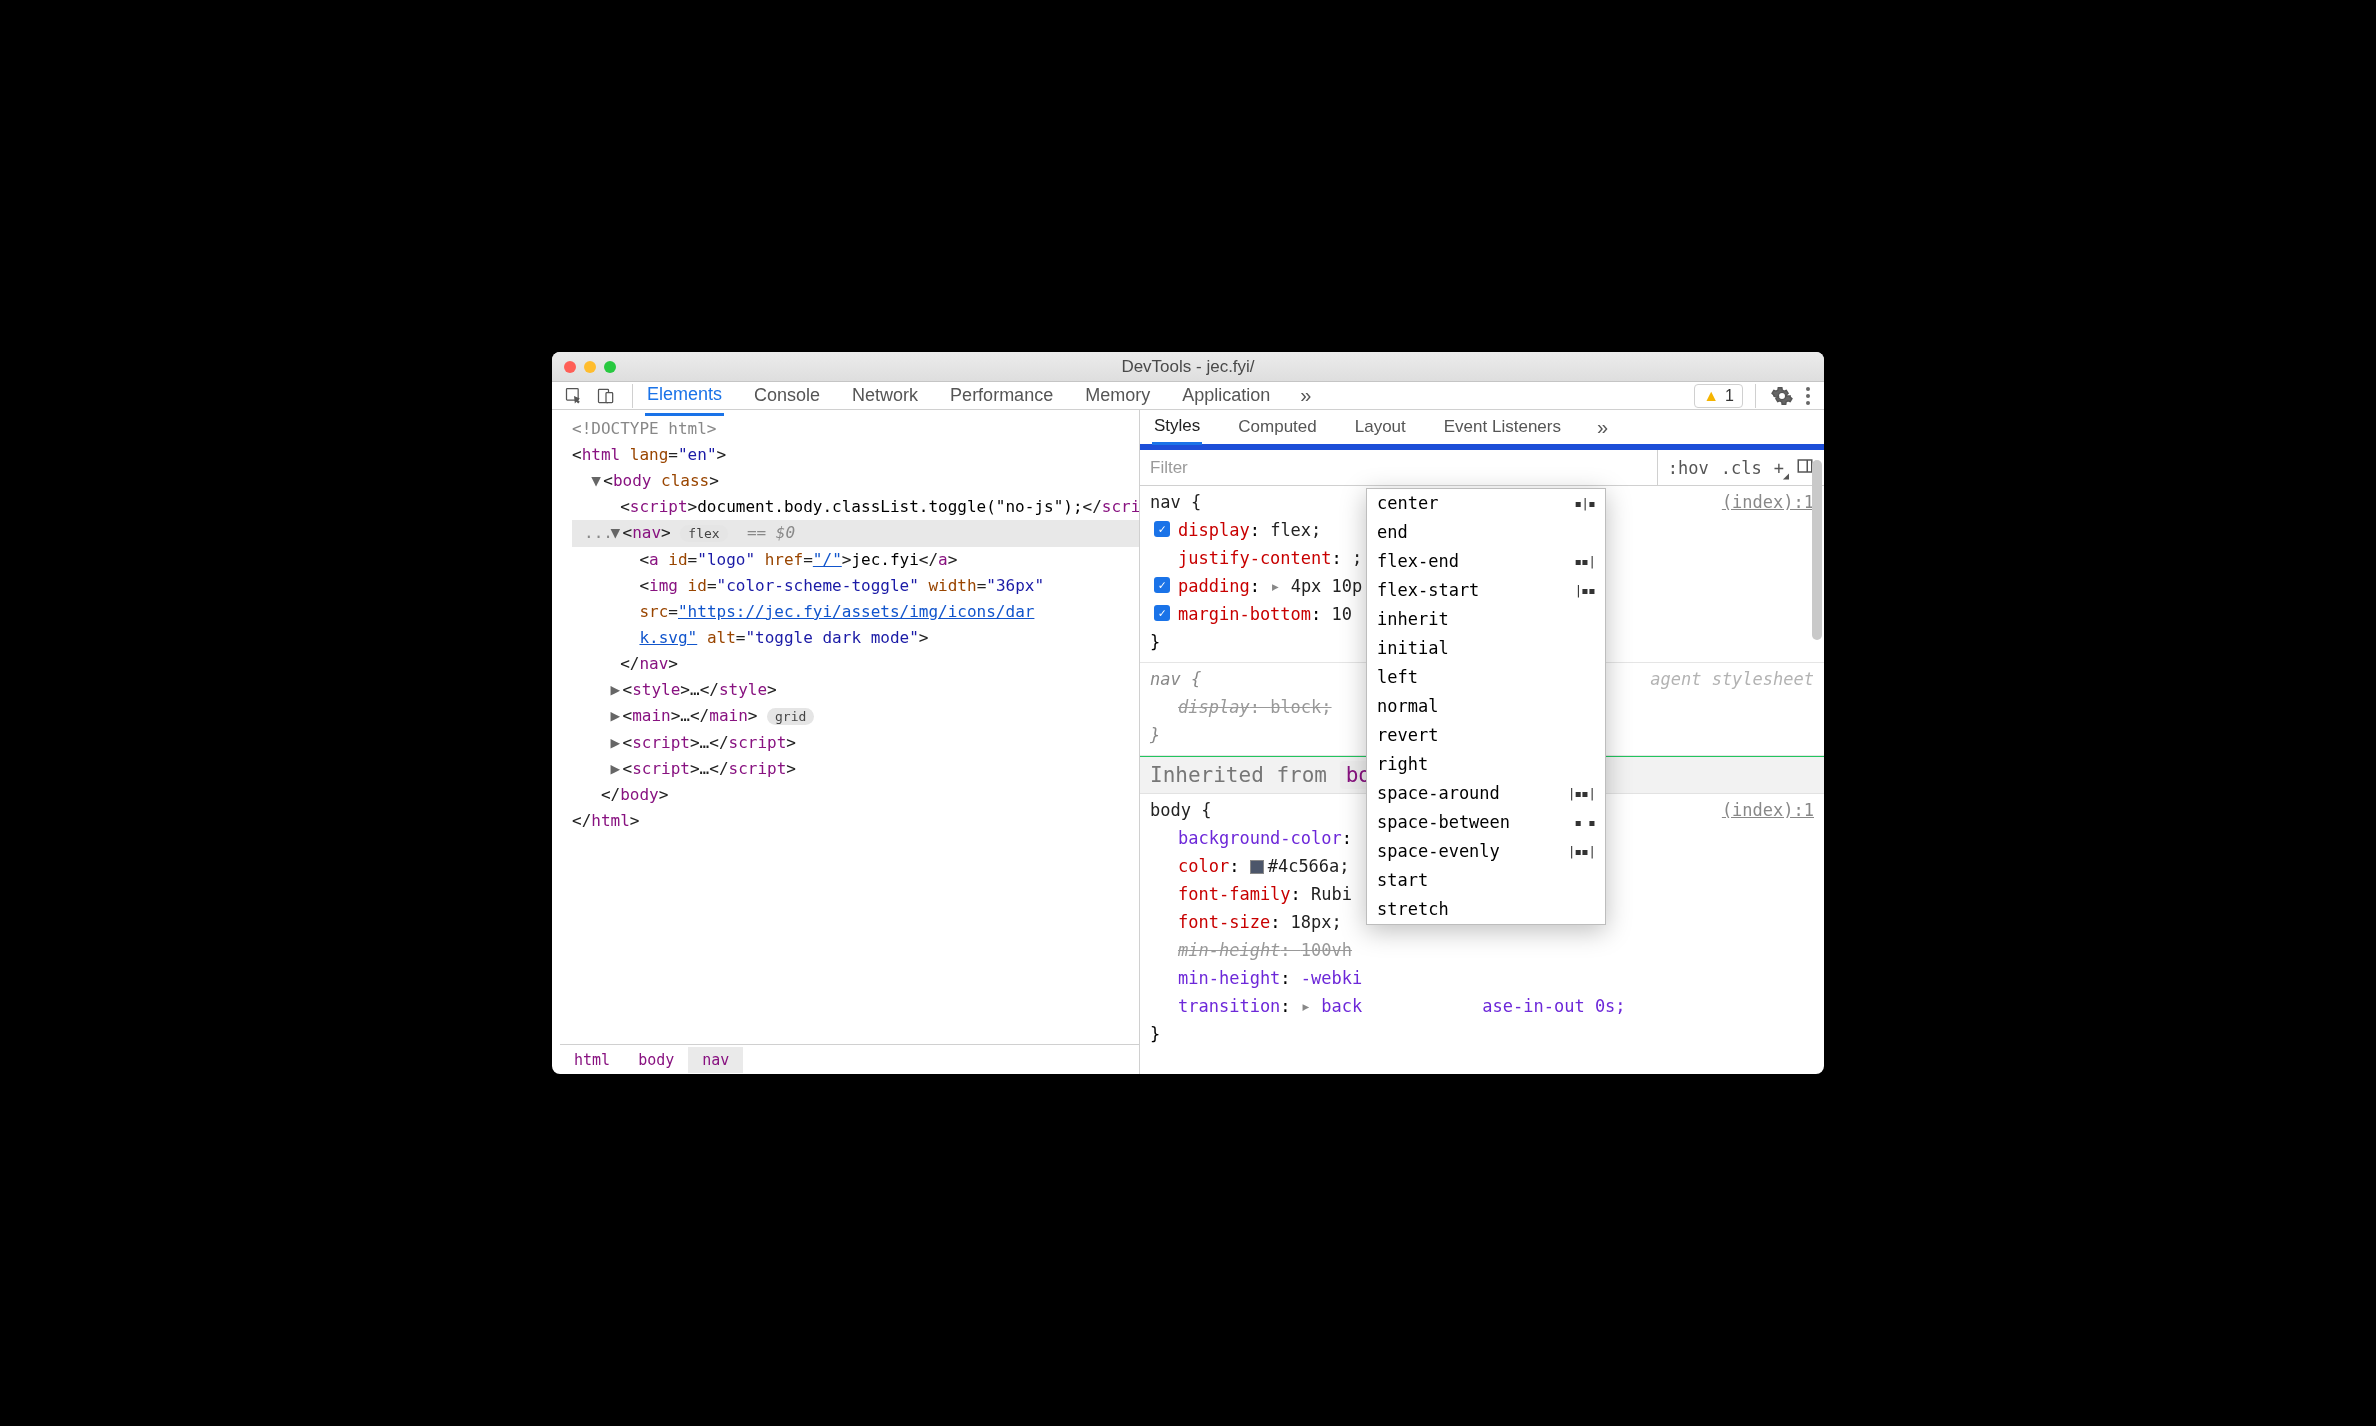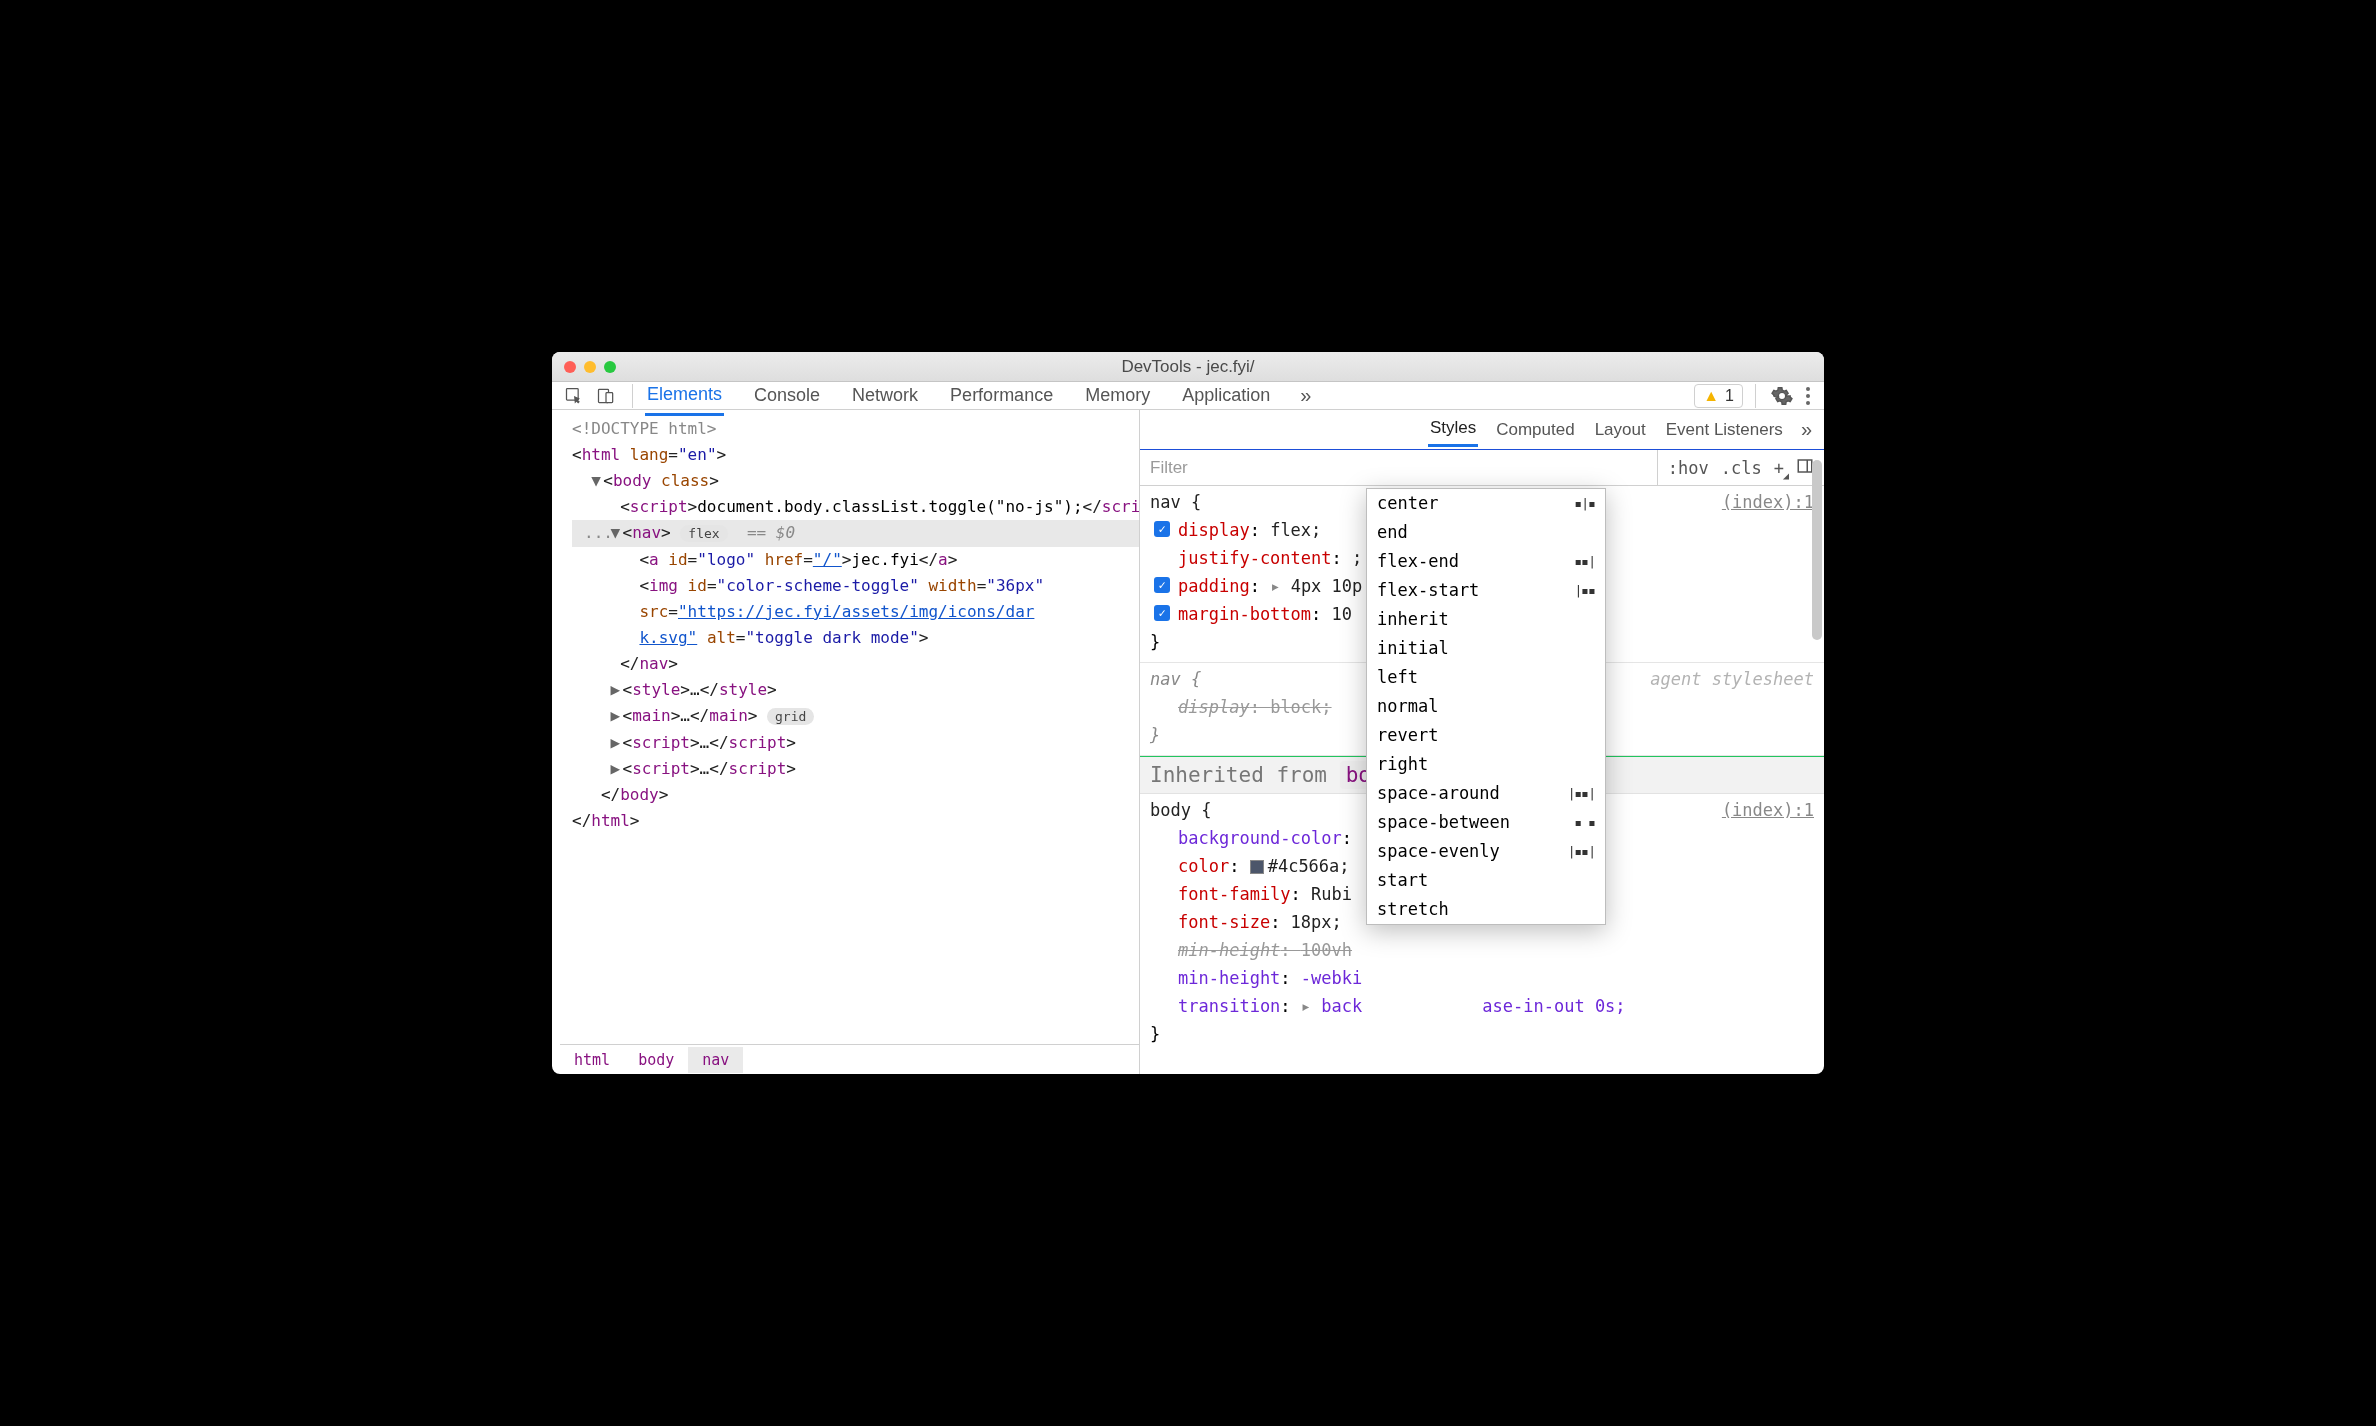--- a/index.html
+++ b/index.html
@@ -83,22 +83,22 @@
   .dom .eq0 { color:#888; font-style:italic; }
 
   .crumbs {
     height:30px; border-top:1px solid #d0d0d0; display:flex; align-items:center;
     font-family: Menlo, monospace; font-size:15px;
   }
   .crumb { padding:4px 14px; color:#881280; }
   .crumb.active { background:#eaeaea; }
 
   .side-tabs {
-    height:40px; border-bottom:1px solid #1d4ed8; display:flex; align-items:center;
-    gap:16px; padding:0 12px; font-size:17px; color:#555;justify-content:flex-end;
+    height:40px; border-bottom:6px solid #1d4ed8; display:flex; align-items:center;
+    gap:34px; padding:0 12px; font-size:17px; color:#555;
   }
   .side-tab { padding:6px 2px; cursor:pointer; }
   .side-tab.active { color:#222; border-bottom:3px solid #1a73e8; font-weight:500; }
 
   .filter-row {
     height:36px; border-bottom:1px solid #d0d0d0; display:flex; align-items:center;
   }
   .filter-input {
     flex:1; border:none; outline:none; font-size:17px; padding:0 10px; color:#666;
     font-family: inherit;

